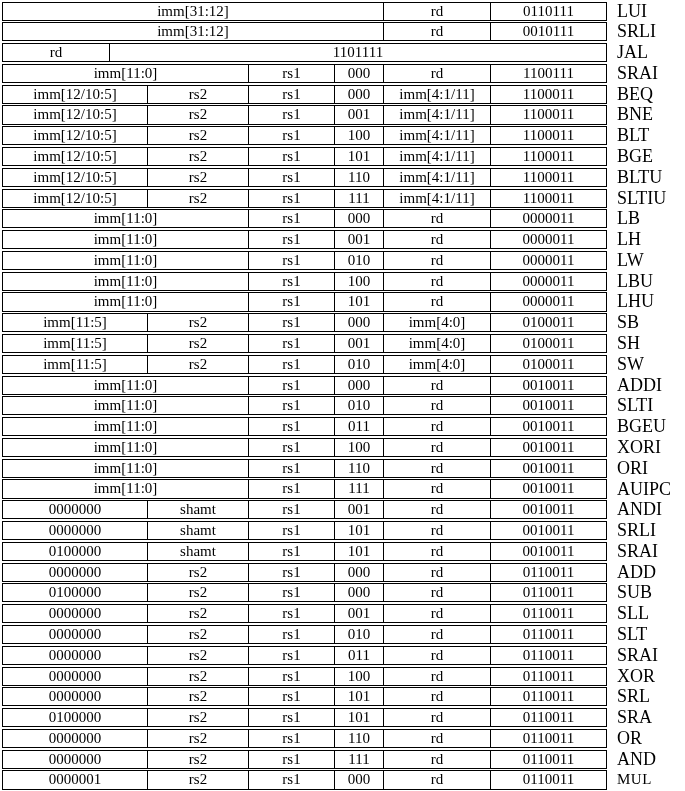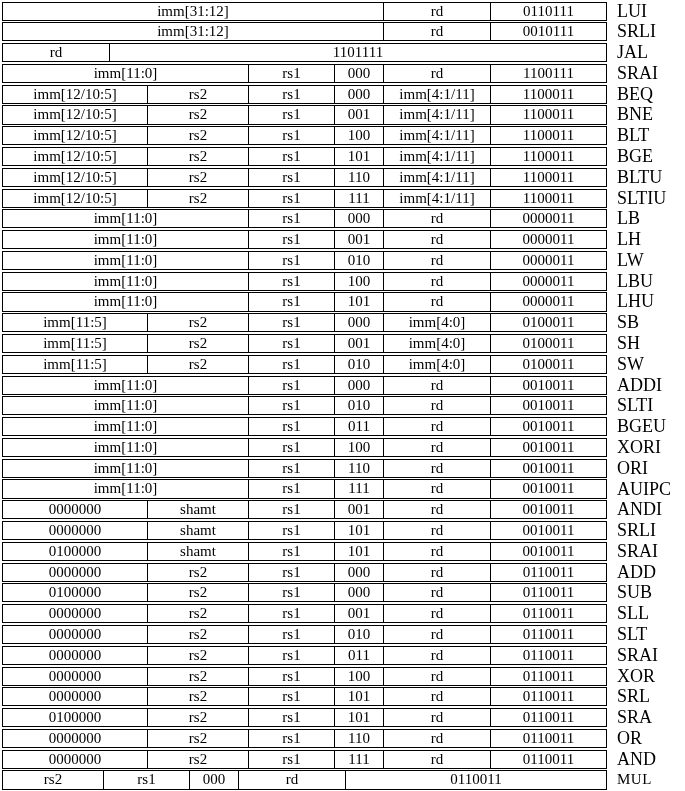--- a/index.html
+++ b/index.html
@@ -480,20 +480,21 @@
           <div class="cell" style="width: 86px;">rs1</div>
           <div class="cell" style="width: 49px;">111</div>
           <div class="cell" style="width: 107px;">rd</div>
           <div class="cell last">0110011</div>
         </div>
     <div class="label">AND</div>
   </div>
 
   <div class="irow">
     <div class="cells">
+          <div class="cell" style="width: 145px;">0000001</div>
           <div class="cell" style="width: 101px;">rs2</div>
           <div class="cell" style="width: 86px;">rs1</div>
           <div class="cell" style="width: 49px;">000</div>
           <div class="cell" style="width: 107px;">rd</div>
           <div class="cell last">0110011</div>
         </div>
     <div class="label">MUL</div>
   </div>
 </div>
 </div>

